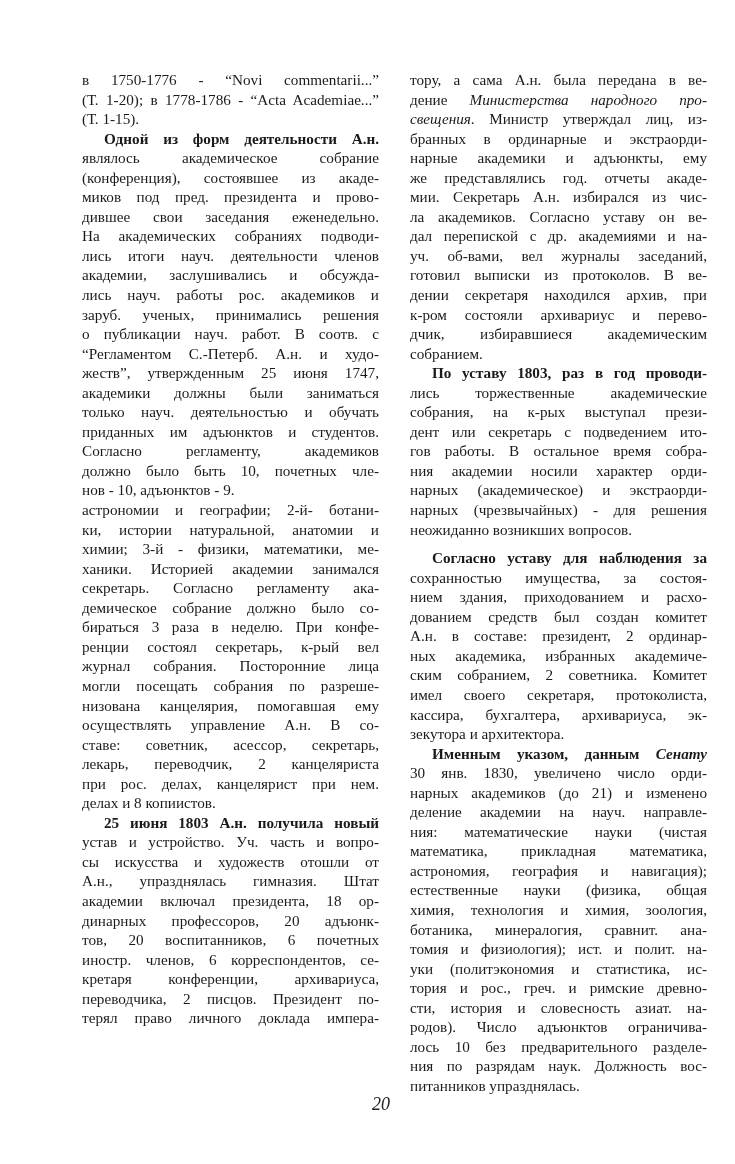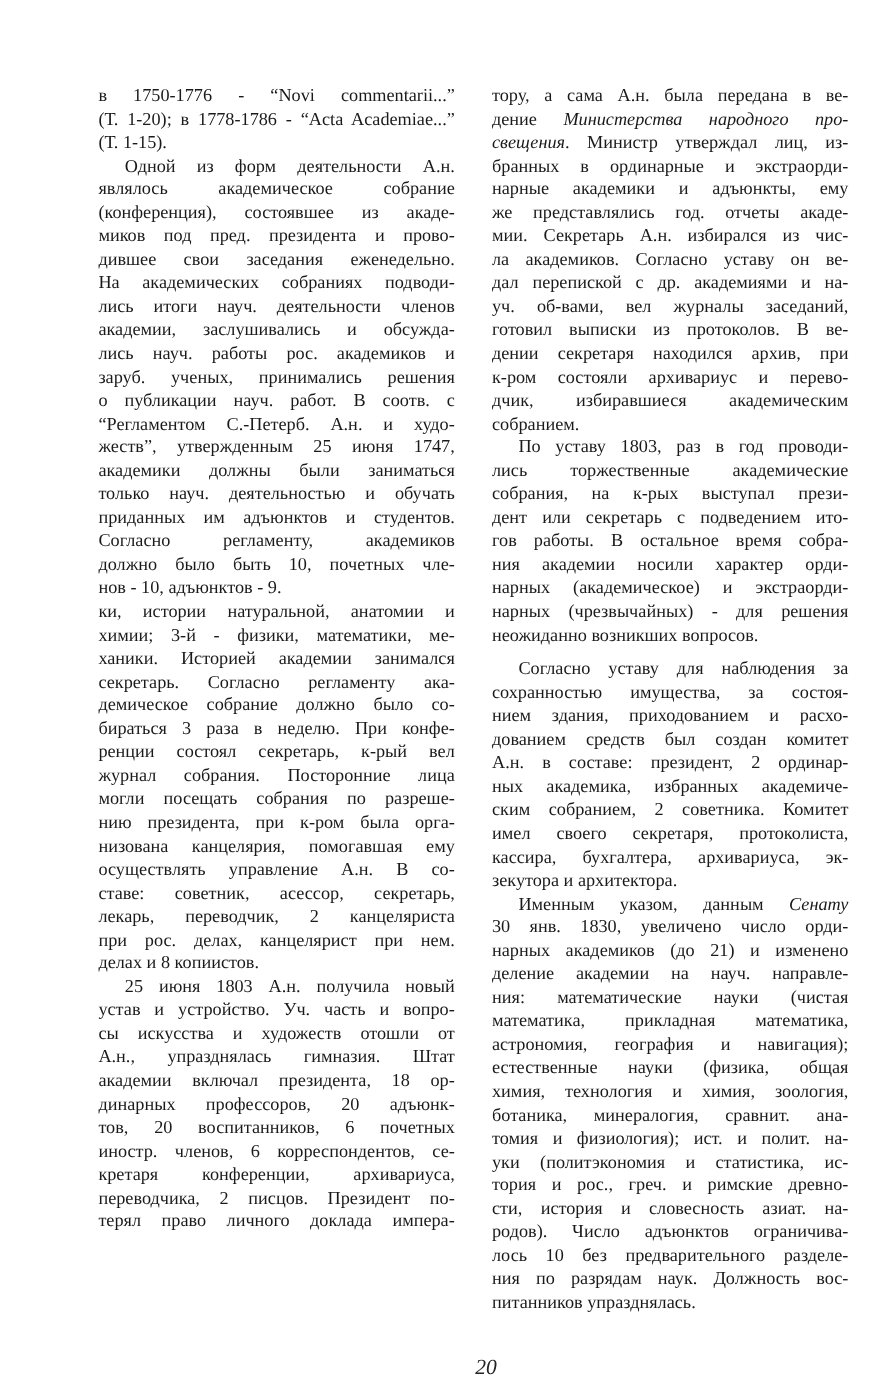--- a/index.html
+++ b/index.html
@@ -8,25 +8,25 @@
     font-family: "Liberation Serif", "DejaVu Serif", serif; color: #1a1a1a;
   }
   .col {
     position: absolute; top: 70px; width: 297px;
     font-size: 15.2px; line-height: 19.55px; text-align: justify;
   }
   #col-left { left: 82px; }
   #col-right { left: 410px; }
   .line { display: block; white-space: nowrap; text-align: justify; text-align-last: justify; height: 19.55px; }
   .line.last { text-align-last: left; }
-  .indent { padding-left: 22px; }
+  .indent { padding-left: 22px; font-weight: bold; }
   .it { font-style: italic; }
   #page-number {
-    position: absolute; top: 1094px; left: 396px; font-style: italic; font-size: 18px;
-    font-family: "Liberation Serif", serif; color: #222; margin-top: 35px;
+    position: absolute; top: 1094px; left: 372px; font-style: italic; font-size: 18px;
+    font-family: "Liberation Serif", serif; color: #222;
   }
 </style>
 </head>
 <body>
 
 <div id="col-left" class="col">
     <span class="line">в 1750-1776 - “Novi commentarii...”</span>
     <span class="line">(Т. 1-20); в 1778-1786 - “Acta Academiae...”</span>
     <span class="line last">(Т. 1-15).</span>
     <span class="line indent">Одной из форм деятельности А.н.</span>
@@ -41,30 +41,30 @@
     <span class="line">заруб. ученых, принимались решения</span>
     <span class="line">о публикации науч. работ. В соотв. с</span>
     <span class="line">“Регламентом С.-Петерб. А.н. и худо-</span>
     <span class="line">жеств”, утвержденным 25 июня 1747,</span>
     <span class="line">академики должны были заниматься</span>
     <span class="line">только науч. деятельностью и обучать</span>
     <span class="line">приданных им адъюнктов и студентов.</span>
     <span class="line">Согласно регламенту, академиков</span>
     <span class="line">должно было быть 10, почетных чле-</span>
     <span class="line last">нов - 10, адъюнктов - 9.</span>
+    <span class="line">астрономии и географии; 2-й- ботани-</span>
     <span class="line">ки, истории натуральной, анатомии и</span>
     <span class="line">химии; 3-й - физики, математики, ме-</span>
     <span class="line">ханики. Историей академии занимался</span>
     <span class="line">секретарь. Согласно регламенту ака-</span>
     <span class="line">демическое собрание должно было со-</span>
     <span class="line">бираться 3 раза в неделю. При конфе-</span>
     <span class="line">ренции состоял секретарь, к-рый вел</span>
     <span class="line">журнал собрания. Посторонние лица</span>
     <span class="line">могли посещать собрания по разреше-</span>
-    <span class="line">нию президента, при к-ром была орга-</span>
     <span class="line">низована канцелярия, помогавшая ему</span>
     <span class="line">осуществлять управление А.н. В со-</span>
     <span class="line">ставе: советник, асессор, секретарь,</span>
     <span class="line">лекарь, переводчик, 2 канцеляриста</span>
     <span class="line">при рос. делах, канцелярист при нем.</span>
     <span class="line last">делах и 8 копиистов.</span>
     <span class="line indent">25 июня 1803 А.н. получила новый</span>
     <span class="line">устав и устройство. Уч. часть и вопро-</span>
     <span class="line">сы искусства и художеств отошли от</span>
     <span class="line">А.н., упразднялась гимназия. Штат</span>

